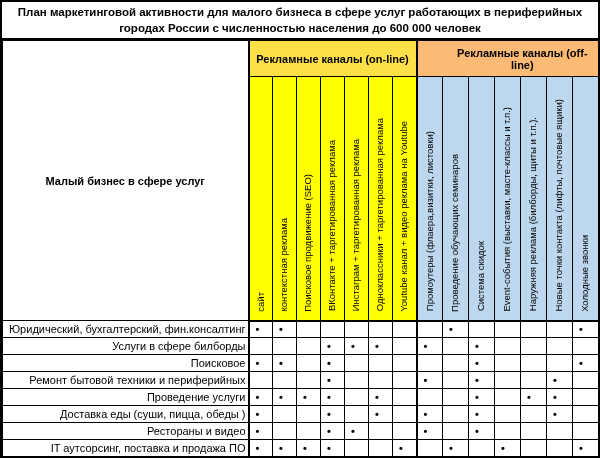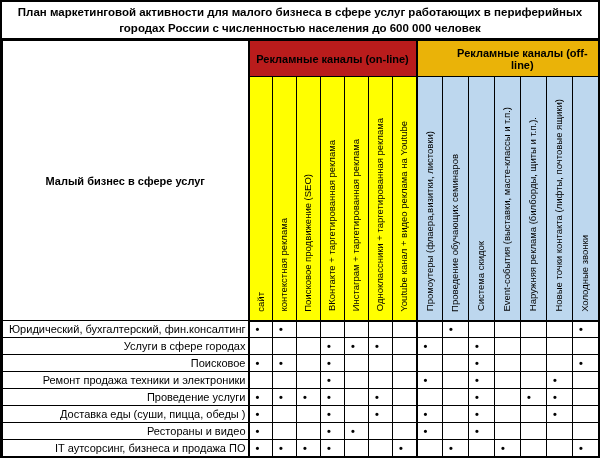--- a/index.html
+++ b/index.html
@@ -99,22 +99,22 @@
         <col style="width: 26px;">
         <col style="width: 26px;">
         <col style="width: 26px;">
         <col style="width: 26px;">
         <col style="width: 26px;">
         <col style="width: 26px;">
       </colgroup>
     <thead>
       <tr class="group-row">
         <th class="corner" rowspan="2">Малый бизнес в сфере услуг</th>
-        <th class="grp b-left-2" colspan="7" style="background: #b91c1c;">Рекламные каналы (on-line)</th>
-        <th class="grp b-left-2" colspan="7" style="background: #eab308; padding-left: 29px;">Рекламные каналы (off-line)</th>
+        <th class="grp b-left-2" colspan="7" style="background: #fde047;">Рекламные каналы (on-line)</th>
+        <th class="grp b-left-2" colspan="7" style="background: #fdba74; padding-left: 29px;">Рекламные каналы (off-line)</th>
       </tr>
       <tr class="colhdr-row" id="col-row">
           <td class="b-left-2" style="background: rgb(255, 255, 0);"><span class="vtext">сайт</span></td>
           <td style="background: rgb(255, 255, 0);"><span class="vtext">контекстная реклама</span></td>
           <td style="background: rgb(255, 255, 0);"><span class="vtext">Поисковое продвижение (SEO)</span></td>
           <td style="background: rgb(255, 255, 0);"><span class="vtext">ВКонтакте + таргетированная реклама</span></td>
           <td style="background: rgb(255, 255, 0);"><span class="vtext">Инстаграм + таргетированная реклама</span></td>
           <td style="background: rgb(255, 255, 0);"><span class="vtext">Одноклассники + таргетированная реклама</span></td>
           <td style="background: rgb(255, 255, 0);"><span class="vtext">Youtube канал + видео реклама на Youtube</span></td>
           <td class="b-left-2" style="background: rgb(189, 215, 238);"><span class="vtext">Промоутеры (флаера,визитки, листовки)</span></td>
@@ -138,21 +138,21 @@
           <td class="mark"></td>
           <td class="mark b-left-2"></td>
           <td class="mark">•</td>
           <td class="mark"></td>
           <td class="mark"></td>
           <td class="mark"></td>
           <td class="mark"></td>
           <td class="mark">•</td>
         </tr>
         <tr class="data-row">
-          <td class="rowlabel">Услуги в сфере городах</td>
+          <td class="rowlabel">Услуги в сфере билборды</td>
           <td class="mark b-left-2"></td>
           <td class="mark"></td>
           <td class="mark"></td>
           <td class="mark">•</td>
           <td class="mark">•</td>
           <td class="mark">•</td>
           <td class="mark"></td>
           <td class="mark b-left-2">•</td>
           <td class="mark"></td>
           <td class="mark">•</td>
@@ -172,21 +172,21 @@
           <td class="mark"></td>
           <td class="mark b-left-2"></td>
           <td class="mark"></td>
           <td class="mark">•</td>
           <td class="mark"></td>
           <td class="mark"></td>
           <td class="mark"></td>
           <td class="mark">•</td>
         </tr>
         <tr class="data-row">
-          <td class="rowlabel">Ремонт продажа техники и электроники</td>
+          <td class="rowlabel">Ремонт бытовой техники и периферийных</td>
           <td class="mark b-left-2"></td>
           <td class="mark"></td>
           <td class="mark"></td>
           <td class="mark">•</td>
           <td class="mark"></td>
           <td class="mark"></td>
           <td class="mark"></td>
           <td class="mark b-left-2">•</td>
           <td class="mark"></td>
           <td class="mark">•</td>
@@ -240,21 +240,21 @@
           <td class="mark"></td>
           <td class="mark b-left-2">•</td>
           <td class="mark"></td>
           <td class="mark">•</td>
           <td class="mark"></td>
           <td class="mark"></td>
           <td class="mark"></td>
           <td class="mark"></td>
         </tr>
         <tr class="data-row">
-          <td class="rowlabel">IT аутсорсинг, бизнеса и продажа ПО</td>
+          <td class="rowlabel">IT аутсорсинг, поставка и продажа ПО</td>
           <td class="mark b-left-2">•</td>
           <td class="mark">•</td>
           <td class="mark">•</td>
           <td class="mark">•</td>
           <td class="mark"></td>
           <td class="mark"></td>
           <td class="mark">•</td>
           <td class="mark b-left-2"></td>
           <td class="mark">•</td>
           <td class="mark"></td>

